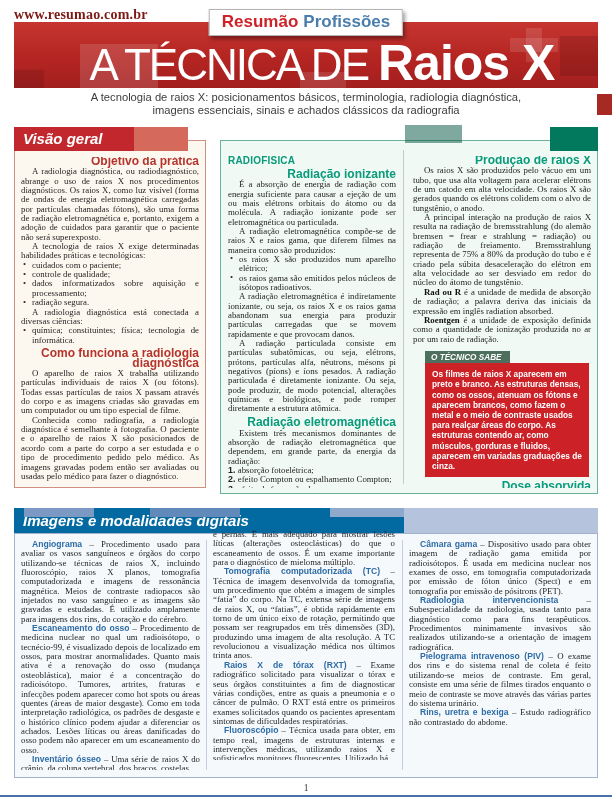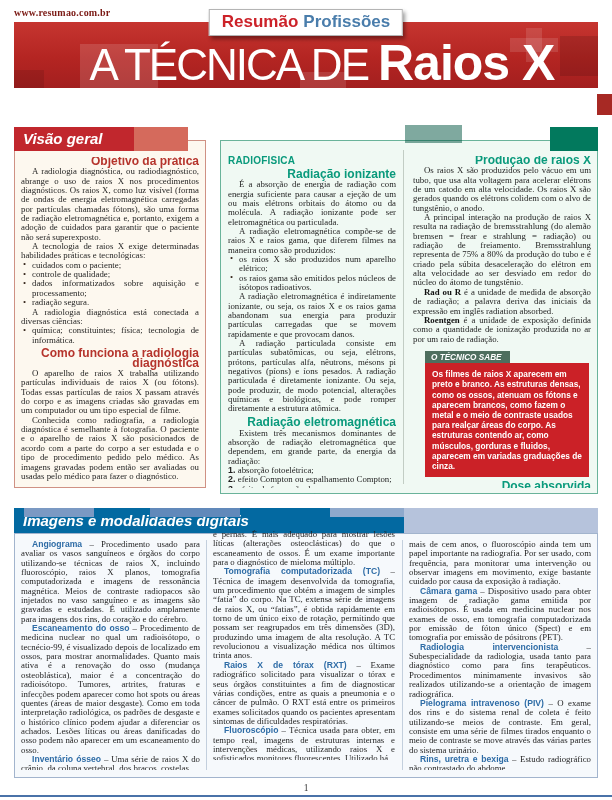--- a/index.html
+++ b/index.html
@@ -1,21 +1,21 @@
 <!DOCTYPE html>
 <html><head>
 <meta charset="utf-8">
 <style>
   html,body{margin:0;padding:0;background:#fff;}
   #page{position:relative;width:612px;height:800px;background:#ffffff;overflow:hidden;
         font-family:"Liberation Serif",serif;}
 
   
   #url{position:absolute;left:14px;top:7px;font-family:"Liberation Serif",serif;
-       font-weight:bold;font-size:10px;color:#7b1a14;letter-spacing:.2px;}
+       font-weight:bold;font-size:14px;color:#7b1a14;letter-spacing:.2px;}
   #banner{position:absolute;left:14px;top:22px;width:584px;height:66px;
           background:linear-gradient(180deg,#c63530 0%,#b42522 55%,#a31f1f 100%);}
   .bn-ov{position:absolute;}
   #badge{position:absolute;left:50%;top:9px;transform:translateX(-50%);
          background:#fff;border:1px solid #b4b4b4;box-shadow:2px 3px 4px rgba(0,0,0,.40);
          padding:2px 12px 3px 12px;white-space:nowrap;z-index:5;
          font-family:"Liberation Sans",sans-serif;font-weight:bold;font-size:17px;}
   #badge .brand{color:#cc2229;}
   #badge .series{color:#4a7dab;margin-left:5px;text-align:right;}
   #title{position:absolute;left:0;top:12px;width:100%;text-align:center;color:#fff;
@@ -106,20 +106,21 @@
     <div class="bn-ov" style="left:0;top:48px;width:30px;height:18px;background:rgba(0,0,0,.10);"></div>
     <div id="title">
       <span class="pre">A TÉCNICA DE</span><span class="emph">Raios X</span>
     </div>
   </div>
 
   <div id="badge">
     <span class="brand">Resumão</span><span class="series">Profissões</span>
   </div>
 
+  <div id="subtitle">A tecnologia de raios X: posicionamentos básicos, terminologia, radiologia diagnóstica, imagens essenciais, sinais e achados clássicos da radiografia</div>
   <div id="red-corner"></div>
 
   <div id="ov-box" class="box"></div>
   <div id="ov-bar" class="bar">Visão geral</div>
   <div id="ov-bar-light"></div>
   <div id="ov-content" class="content">
       <div class="blk-h">Objetivo da prática</div>
       <p class="blk-p">A radiologia diagnóstica, ou radiodiagnóstico, abrange o uso de raios X nos procedimentos diagnósticos. Os raios X, como luz visível (forma de ondas de energia eletromagnética carregadas por partículas chamadas fótons), são uma forma de radiação eletromagnética e, portanto, exigem a adoção de cuidados para garantir que o paciente não será superexposto.</p>
       <p class="blk-p">A tecnologia de raios X exige determinadas habilidades práticas e tecnológicas:</p>
       <div class="blk-li">cuidados com o paciente;</div>
@@ -175,21 +176,20 @@
       <p class="blk-p"><span class="term">Escaneamento do osso</span> – Procedimento de medicina nuclear no qual um radioisótopo, o tecnécio-99, é visualizado depois de localizado em ossos, para mostrar anormalidades. Quanto mais ativa é a renovação do osso (mudança osteoblástica), maior é a concentração do radioisótopo. Tumores, artrites, fraturas e infecções podem aparecer como hot spots ou áreas quentes (áreas de maior desgaste). Como em toda interpretação radiológica, os padrões de desgaste e o histórico clínico podem ajudar a diferenciar os achados. Lesões líticas ou áreas danificadas do osso podem não aparecer em um escaneamento do osso.</p>
       <p class="blk-p"><span class="term">Inventário ósseo</span> – Uma série de raios X do crânio, da coluna vertebral, dos braços, costelas</p>
     </div>
   <div id="dg-col2" class="content">
       <p class="blk-p noindent">e pernas. É mais adequado para mostrar lesões líticas (alterações osteoclásticas) do que o escaneamento de ossos. É um exame importante para o diagnóstico de mieloma múltiplo.</p>
       <p class="blk-p"><span class="term">Tomografia computadorizada (TC)</span> – Técnica de imagem desenvolvida da tomografia, um procedimento que obtém a imagem de simples “fatia” do corpo. Na TC, extensa série de imagens de raios X, ou “fatias”, é obtida rapidamente em torno de um único eixo de rotação, permitindo que possam ser reagrupados em três dimensões (3D), produzindo uma imagem de alta resolução. A TC revolucionou a visualização médica nos últimos trinta anos.</p>
       <p class="blk-p"><span class="term">Raios X de tórax (RXT)</span> – Exame radiográfico solicitado para visualizar o tórax e seus órgãos constituintes a fim de diagnosticar várias condições, entre as quais a pneumonia e o câncer de pulmão. O RXT está entre os primeiros exames solicitados quando os pacientes apresentam sintomas de dificuldades respiratórias.</p>
       <p class="blk-p"><span class="term">Fluoroscópio</span> – Técnica usada para obter, em tempo real, imagens de estruturas internas e intervenções médicas, utilizando raios X e sofisticados monitores fluorescentes. Utilizado há</p>
     </div>
   <div id="dg-col3" class="content">
-      <p class="blk-p noindent">mais de cem anos, o fluoroscópio ainda tem um papel importante na radiografia. Por ser usado, com frequência, para monitorar uma intervenção ou observar imagens em movimento, exige bastante cuidado por causa da exposição à radiação.</p>
       <p class="blk-p"><span class="term">Câmara gama</span> – Dispositivo usado para obter imagem de radiação gama emitida por radioisótopos. É usada em medicina nuclear nos exames de osso, em tomografia computadorizada por emissão de fóton único (Spect) e em tomografia por emissão de pósitrons (PET).</p>
       <p class="blk-p"><span class="term">Radiologia intervencionista</span> – Subespecialidade da radiologia, usada tanto para diagnóstico como para fins terapêuticos. Procedimentos minimamente invasivos são realizados utilizando-se a orientação de imagem radiográfica.</p>
       <p class="blk-p"><span class="term">Pielograma intravenoso (PIV)</span> – O exame dos rins e do sistema renal de coleta é feito utilizando-se meios de contraste. Em geral, consiste em uma série de filmes tirados enquanto o meio de contraste se move através das várias partes do sistema urinário.</p>
       <p class="blk-p"><span class="term">Rins, uretra e bexiga</span> – Estudo radiográfico não contrastado do abdome.</p>
     </div>
 
   <div id="pageno">1</div>
   <div id="bottomline"></div>
 </div>
 

